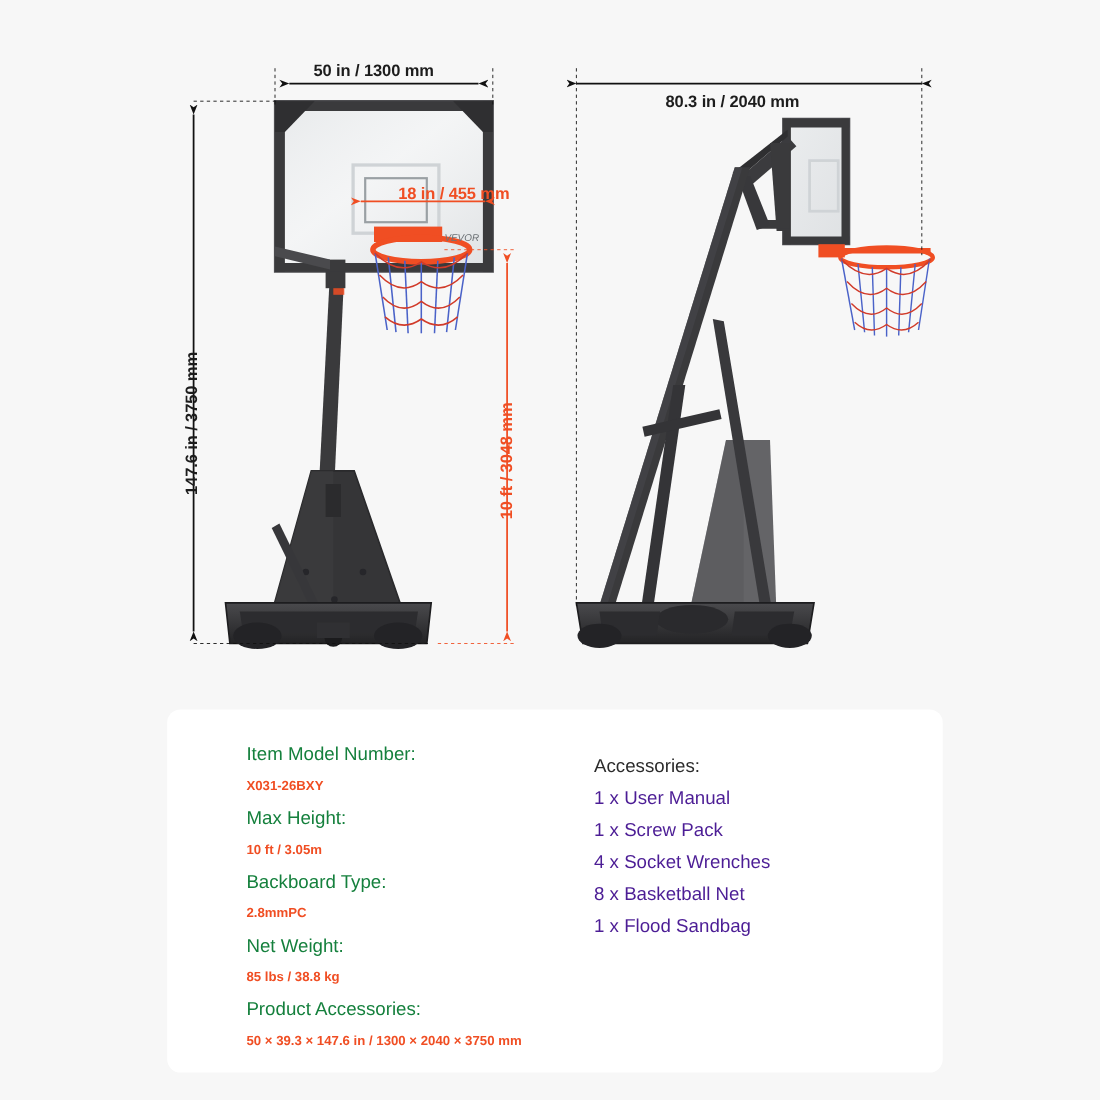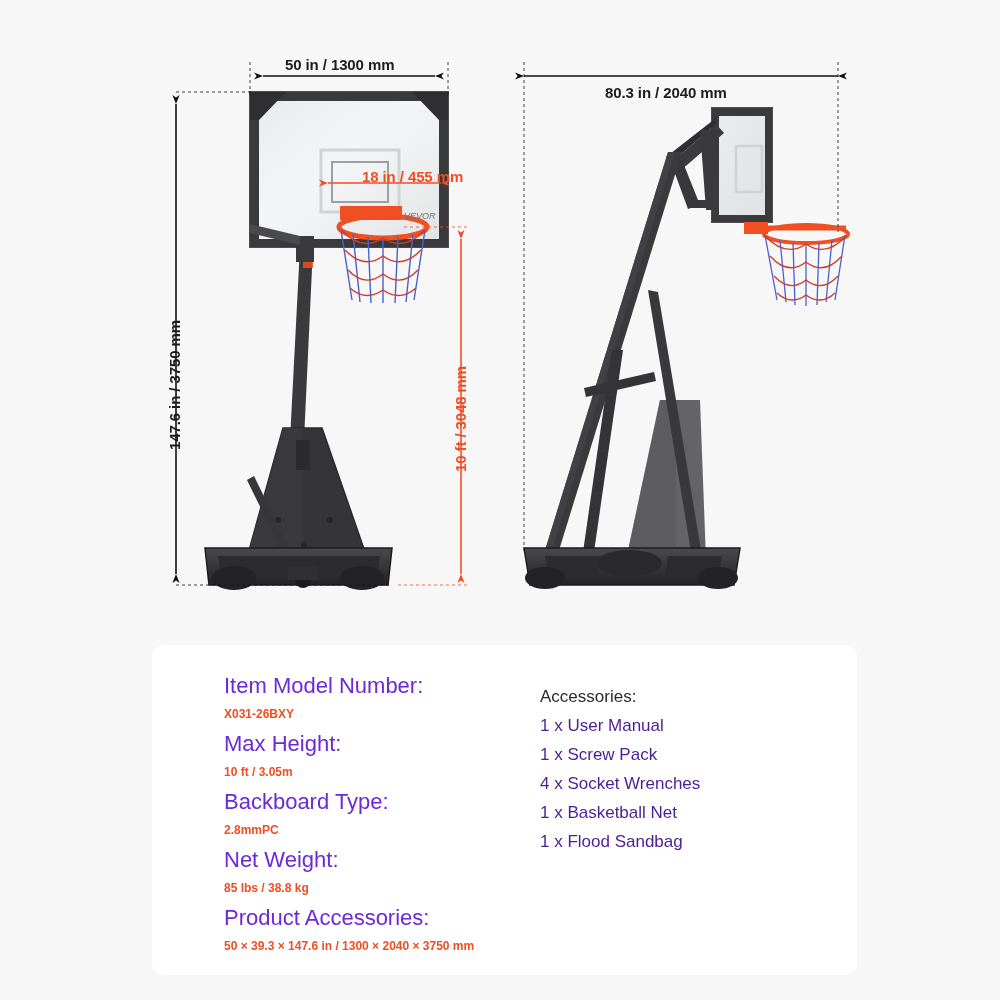--- a/index.html
+++ b/index.html
@@ -63,22 +63,22 @@
     top: 26px;
     width: 330px;
   }
   .spec-col-right {
     position: absolute;
     left: 388px;
     top: 26px;
     width: 300px;
   }
   .spec-label {
-    font-size: 22px;
-    color: #6d28d9;
+    font-size: 17px;
+    color: #15803d;
     font-weight: normal;
     line-height: 29px;
     white-space: nowrap;
   }
   .spec-value {
     font-size: 12px;
     color: #f04e23;
     font-weight: bold;
     line-height: 29px;
     white-space: nowrap;
@@ -301,20 +301,20 @@
 
         <div class="spec-label">Product Accessories:</div>
         <div class="spec-value">50 × 39.3 × 147.6 in / 1300 × 2040 × 3750 mm</div>
       </div>
 
       <div class="spec-col-right">
         <div class="acc-head">Accessories:</div>
         <div class="acc-item">1 x User Manual</div>
         <div class="acc-item">1 x Screw Pack</div>
         <div class="acc-item">4 x Socket Wrenches</div>
-        <div class="acc-item">1 x Basketball Net</div>
+        <div class="acc-item">8 x Basketball Net</div>
         <div class="acc-item">1 x Flood Sandbag</div>
       </div>
 
     </div>
   </div>
 
 </div>
 
 </body></html>

